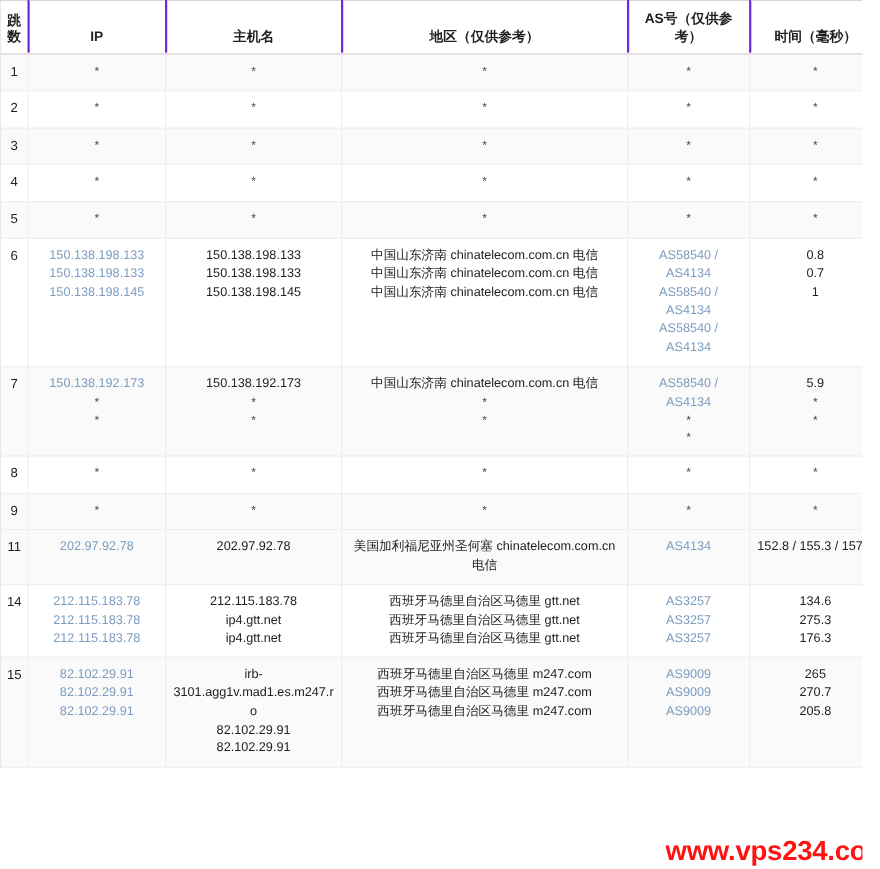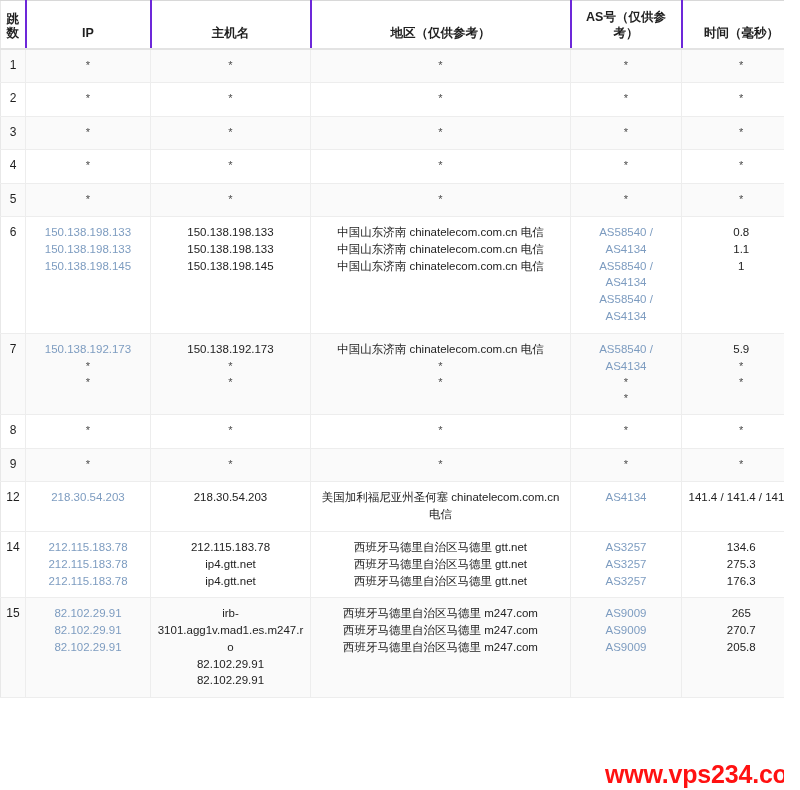--- a/index.html
+++ b/index.html
@@ -226,21 +226,21 @@
           <td class="as">
             <a href="#" class="line">AS58540 /</a>
             <a href="#" class="line">AS4134</a>
             <a href="#" class="line">AS58540 /</a>
             <a href="#" class="line">AS4134</a>
             <a href="#" class="line">AS58540 /</a>
             <a href="#" class="line">AS4134</a>
           </td>
           <td class="time">
             <span class="line">0.8</span>
-            <span class="line">1.1</span>
+            <span class="line">0.7</span>
             <span class="line">1</span>
           </td>
         </tr>
         <tr class="striped">
           <td class="hop">7</td>
           <td class="ip">
             <a href="#" class="line">150.138.192.173</a>
             <span class="star">*</span>
             <span class="star">*</span>
           </td>
@@ -295,36 +295,36 @@
           <td class="geo">
             <span class="star">*</span>
           </td>
           <td class="as">
             <span class="star">*</span>
           </td>
           <td class="time">
             <span class="star">*</span>
           </td>
         </tr>
-        <tr>
-          <td class="hop">12</td>
-          <td class="ip">
-            <a href="#" class="line">218.30.54.203</a>
-          </td>
-          <td class="host">
-            <span class="line">218.30.54.203</span>
+        <tr class="striped">
+          <td class="hop">11</td>
+          <td class="ip">
+            <a href="#" class="line">202.97.92.78</a>
+          </td>
+          <td class="host">
+            <span class="line">202.97.92.78</span>
           </td>
           <td class="geo">
             <span class="line">美国加利福尼亚州圣何塞 chinatelecom.com.cn 电信</span>
           </td>
           <td class="as">
             <a href="#" class="line">AS4134</a>
           </td>
           <td class="time">
-            <span class="line">141.4 / 141.4 / 141.8</span>
+            <span class="line">152.8 / 155.3 / 157.7</span>
           </td>
         </tr>
         <tr>
           <td class="hop">14</td>
           <td class="ip">
             <a href="#" class="line">212.115.183.78</a>
             <a href="#" class="line">212.115.183.78</a>
             <a href="#" class="line">212.115.183.78</a>
           </td>
           <td class="host">

